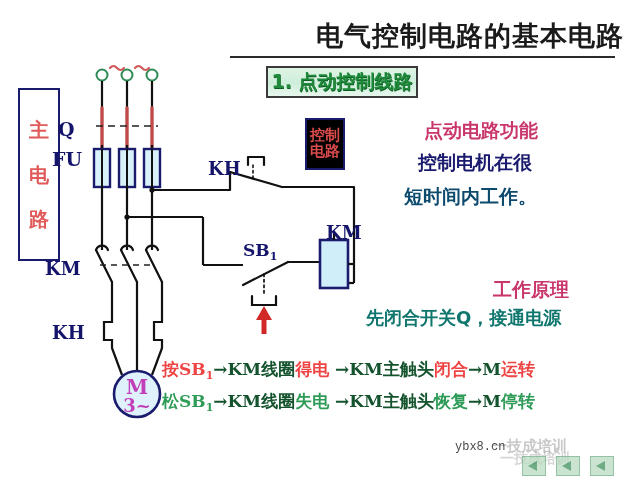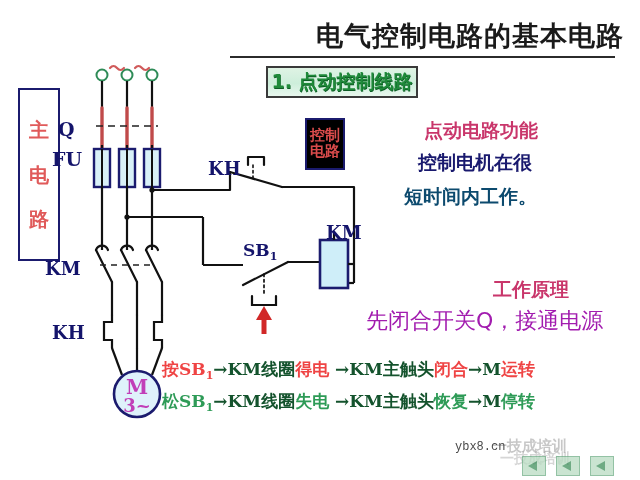--- a/index.html
+++ b/index.html
@@ -158,22 +158,22 @@
     color: #0c4a6e;
   }
   .rb-pr-title {
     left: 454px; top: 277px;
     font-size: 19px; font-weight: bold;
     color: #c9366b;
     margin-left: 39px;
   }
   .rb-pr-l1 {
     left: 366px; top: 306px;
-    font-size: 22px; font-weight: normal;
-    color: #a21caf;
+    font-size: 18px; font-weight: bold;
+    color: #0f766e;
   }
 
   
   .seq-line {
     position: absolute;
     white-space: nowrap;
     font-family: "DejaVu Serif", "Liberation Serif", serif;
     font-size: 17px;
     font-weight: bold;
   }

